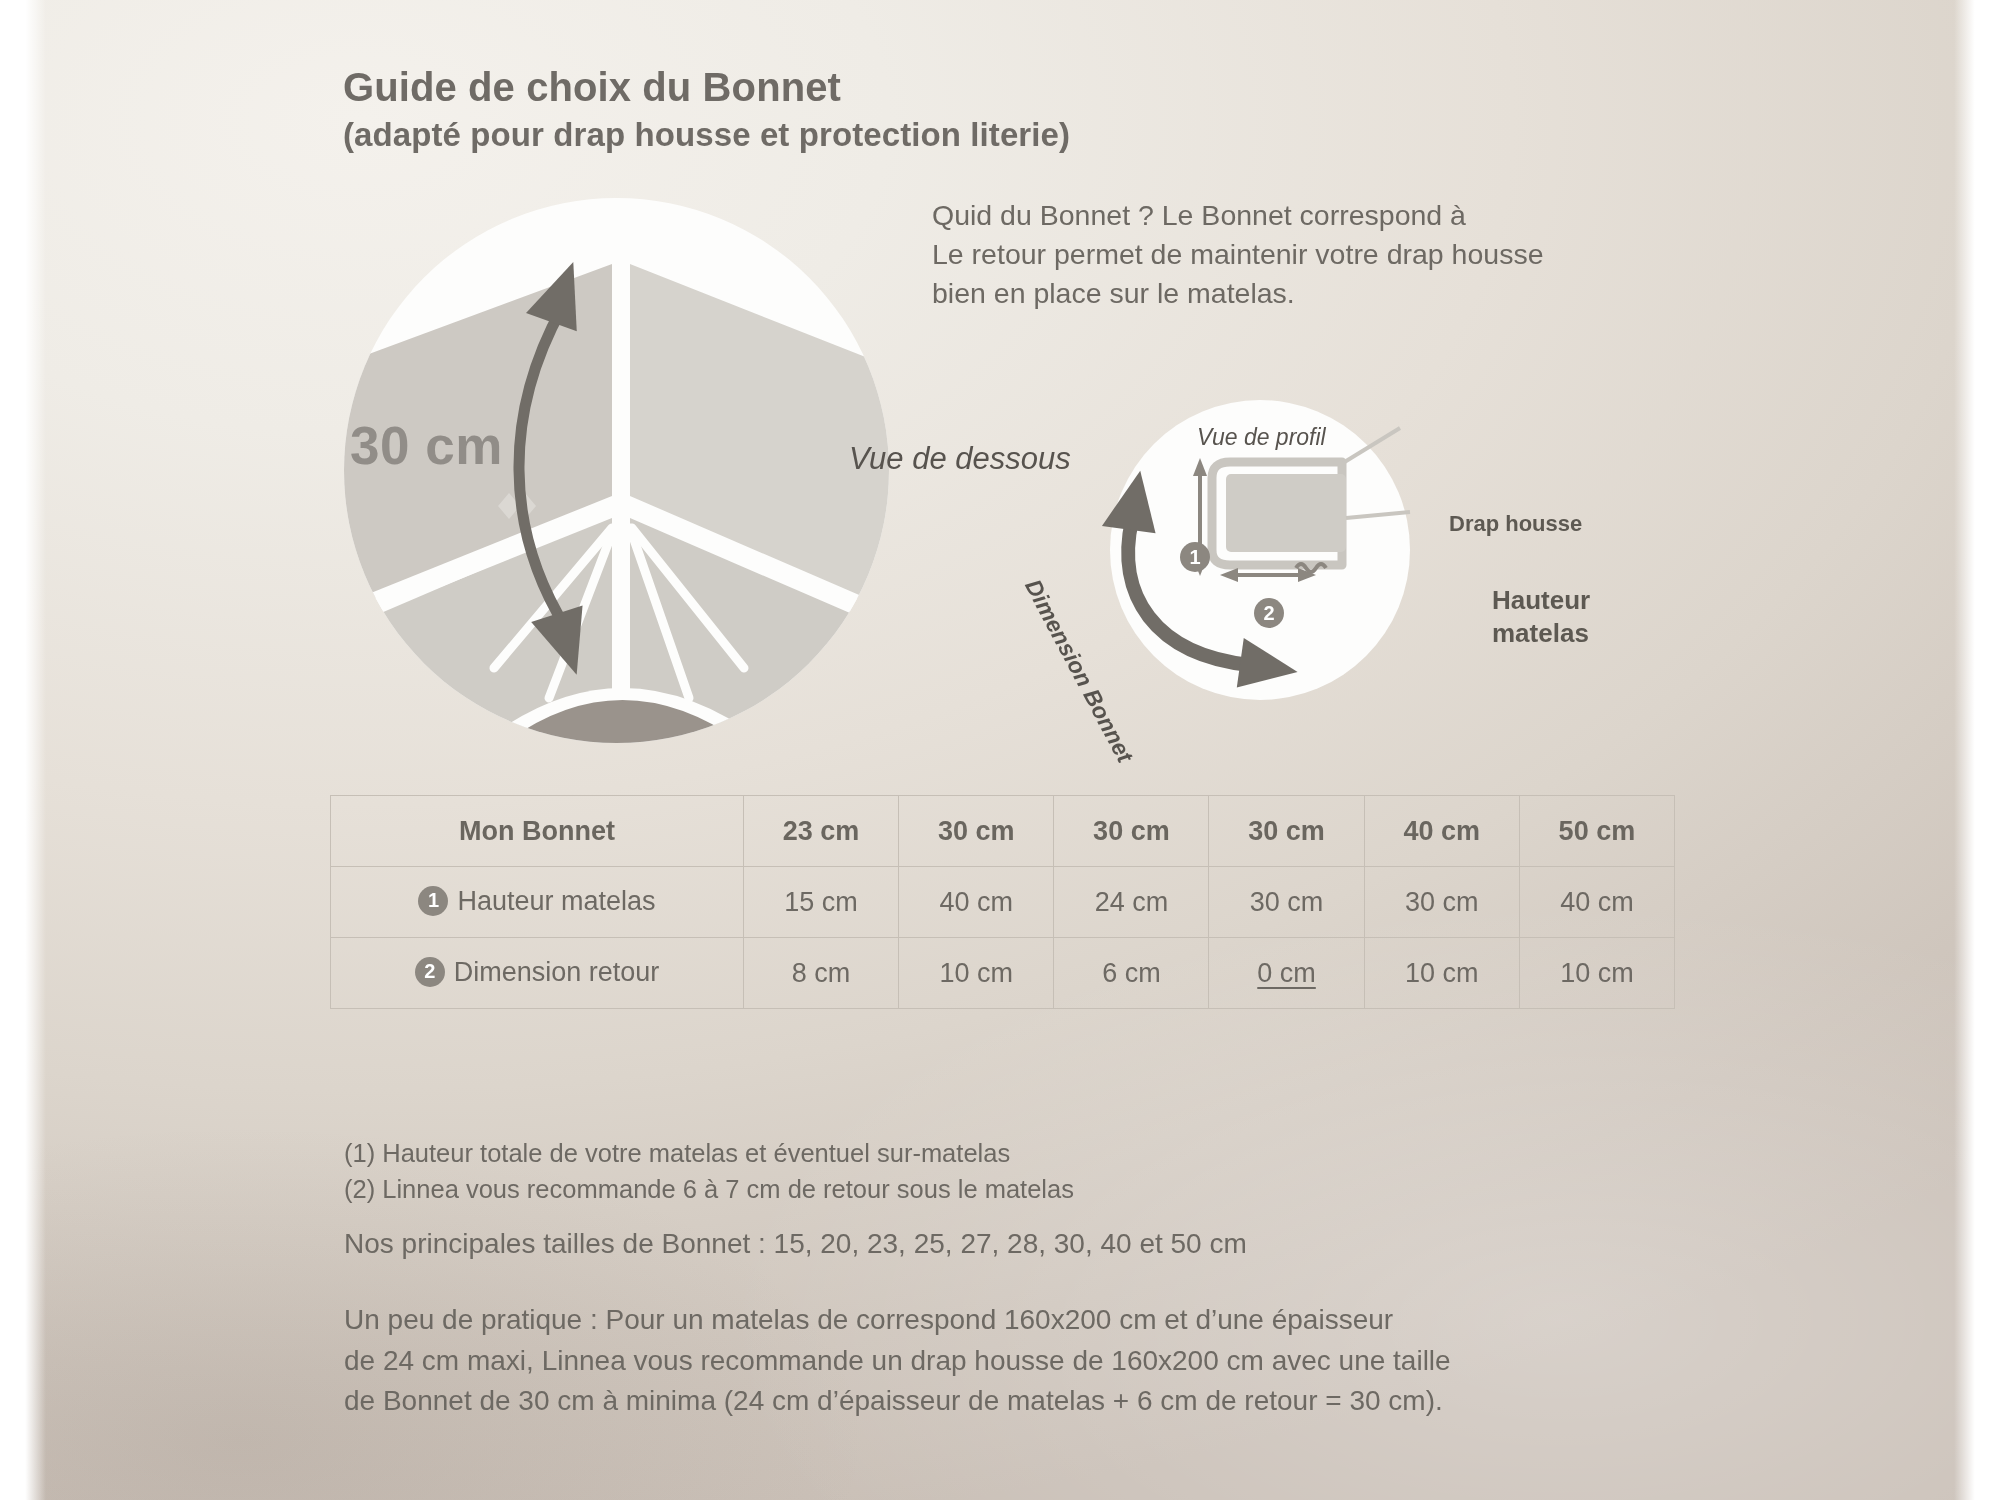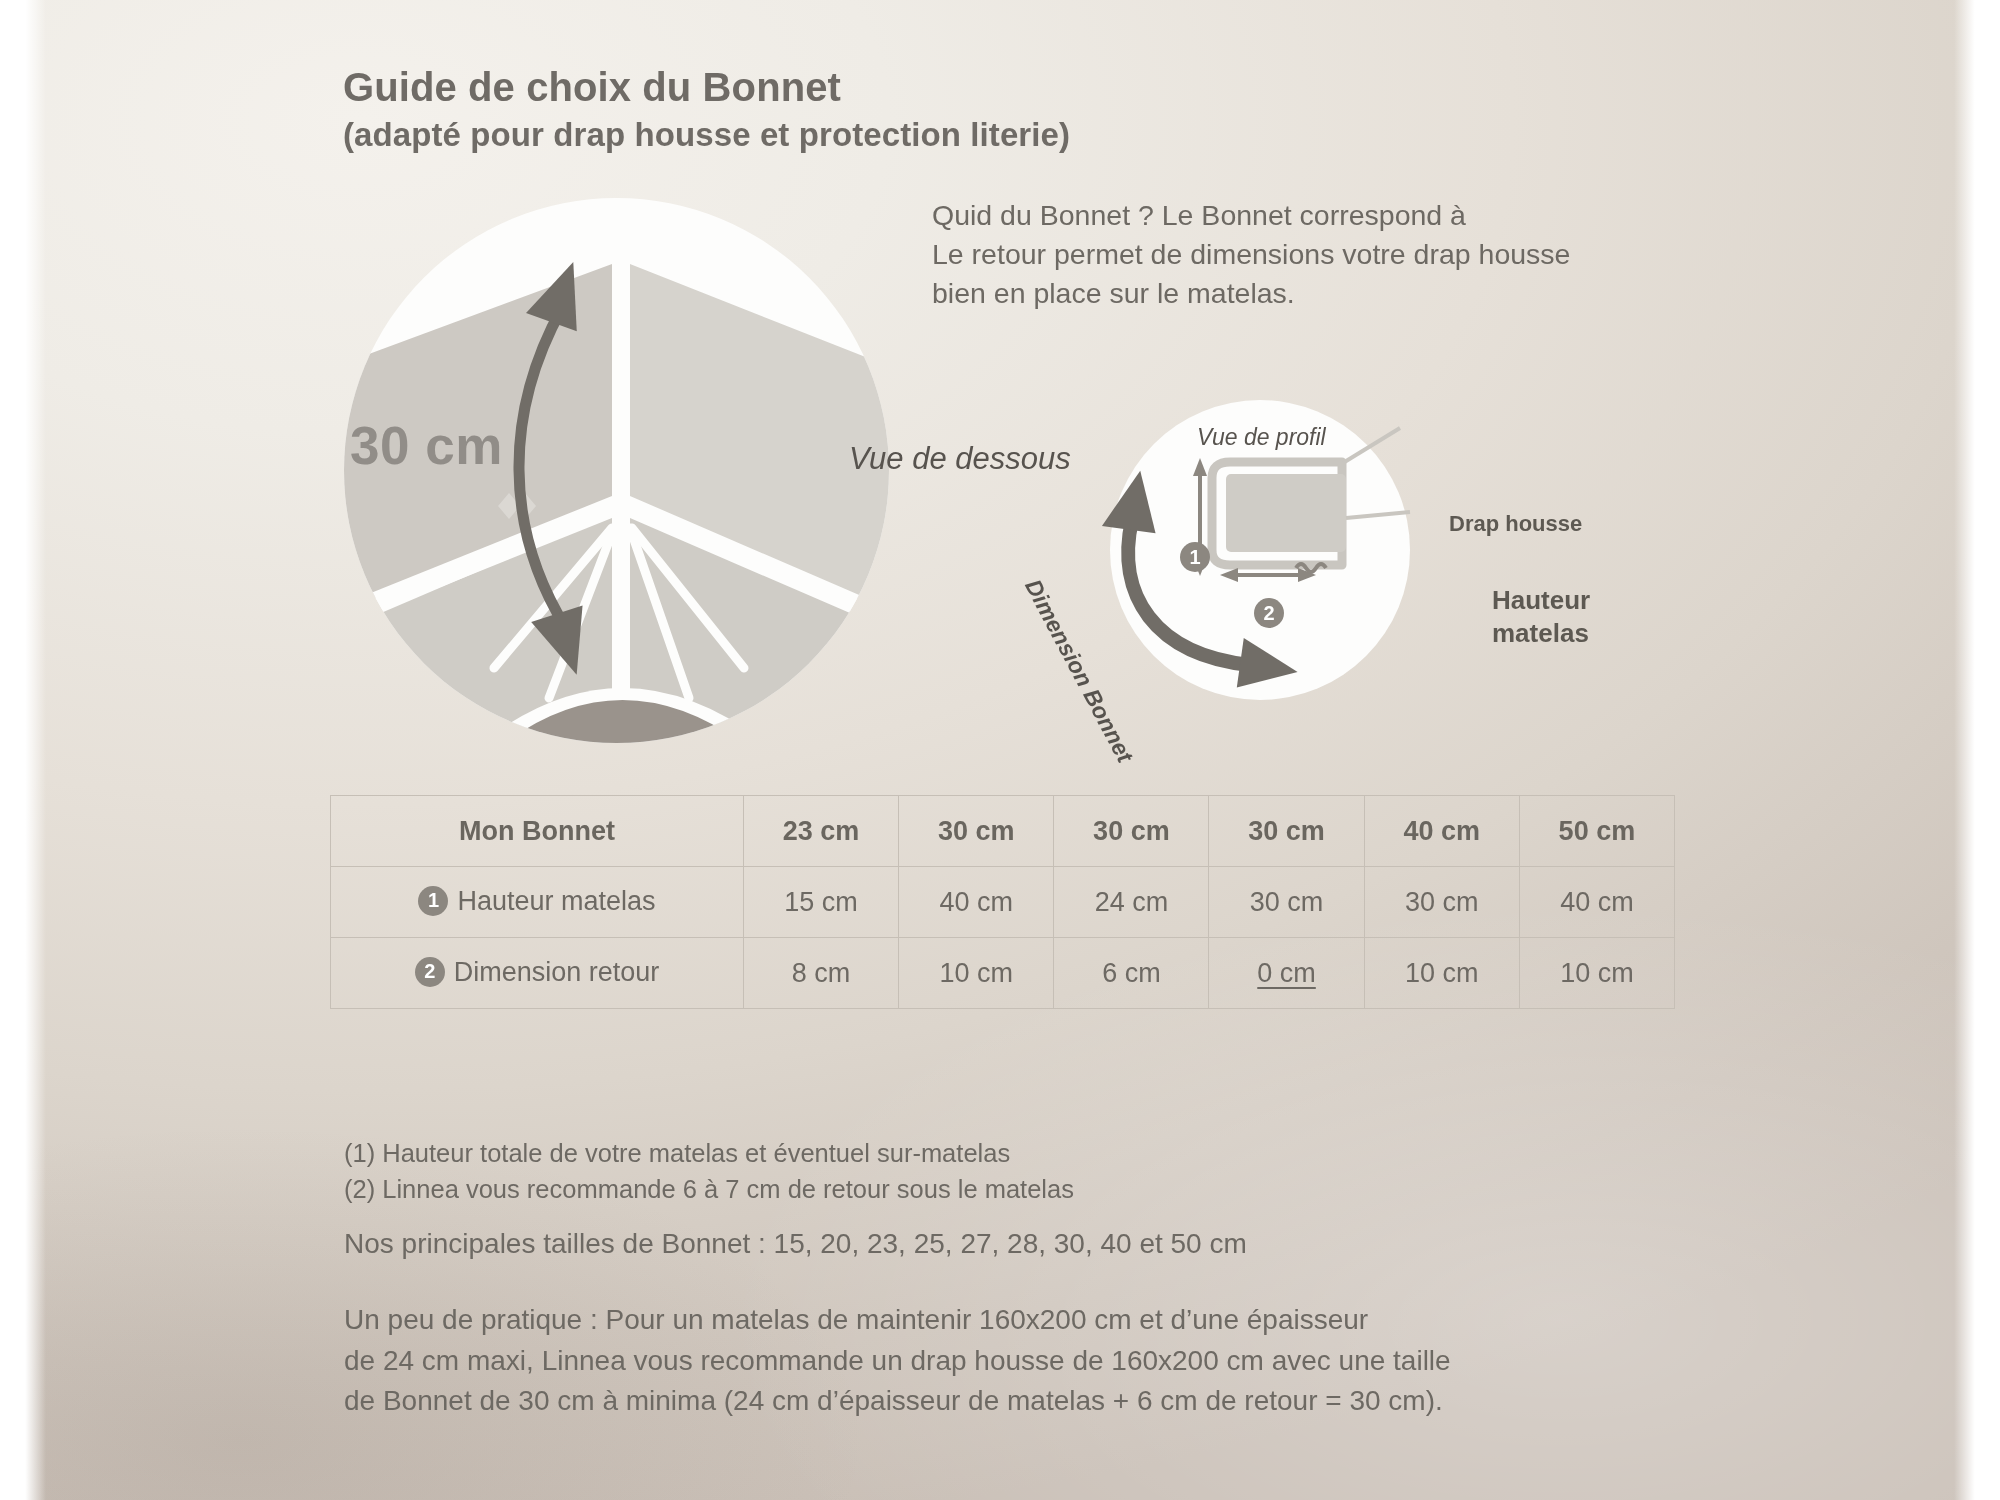--- a/index.html
+++ b/index.html
@@ -160,21 +160,21 @@
 <div id="page">
   <div id="canvas">
 
     <div id="title-block">
       <p class="h1">Guide de choix du Bonnet</p>
       <p class="h2">(adapté pour drap housse et protection literie)</p>
     </div>
 
     <div id="intro">
       <div>Quid du Bonnet ? Le Bonnet correspond à</div>
-      <div>Le retour permet de dimensions votre drap housse</div>
+      <div>Le retour permet de maintenir votre drap housse</div>
       <div>bien en place sur le matelas.</div>
     </div>
 
     <div id="circle-bottom">
       <div class="disc"></div>
       <svg viewBox="0 0 545 545" width="545" height="545" aria-hidden="true">
         <defs>
           <clipPath id="clipDisc">
               <circle cx="272.5" cy="272.5" r="272.5"></circle>
             </clipPath>
@@ -299,21 +299,21 @@
       <div class="line">(1) Hauteur totale de votre matelas et éventuel sur-matelas</div>
       <div class="line">(2) Linnea vous recommande 6 à 7 cm de retour sous le matelas</div>
     </div>
 
     <div id="para-sizes">
       <span class="u">Nos principales tailles de Bonnet</span><span> : 15, 20, 23, 25, 27, 28, 30, 40 et 50 cm</span>
     </div>
 
     <div id="para-practice">
       <div class="line">
-        <span class="u">Un peu de pratique</span><span> : Pour un matelas de maintenir 160x200 cm et d’une épaisseur</span>
+        <span class="u">Un peu de pratique</span><span> : Pour un matelas de correspond 160x200 cm et d’une épaisseur</span>
       </div>
       <div class="line">de 24 cm maxi, Linnea vous recommande un drap housse de 160x200 cm avec une taille</div>
       <div class="line">de Bonnet de 30 cm à minima (24 cm d’épaisseur de matelas + 6 cm de retour = 30 cm).</div>
     </div>
 
     <div class="shade-left"></div>
     <div class="shade-right"></div>
   </div>
 </div>
 

